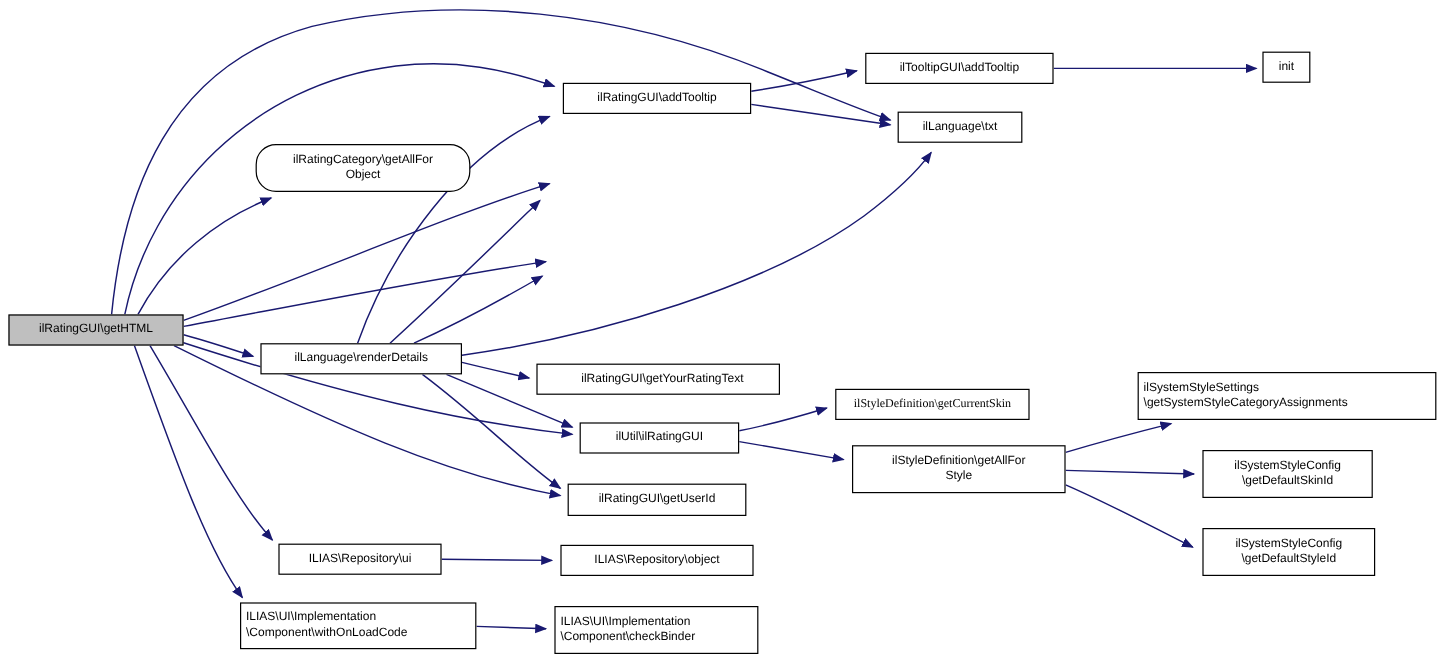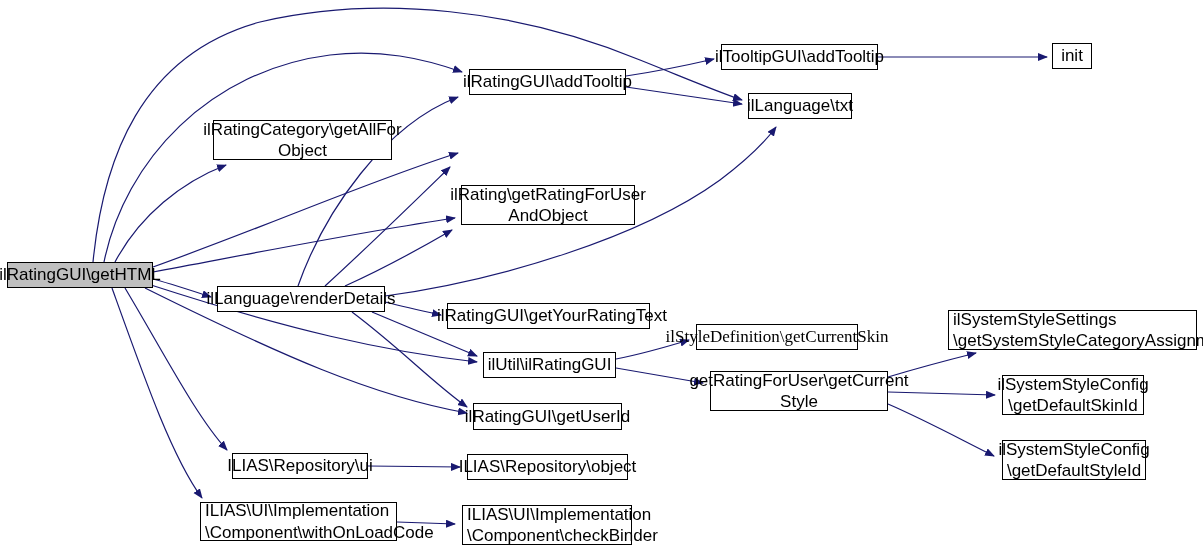--- a/index.html
+++ b/index.html
@@ -10,21 +10,21 @@
     font-family:"Liberation Sans", sans-serif;
     overflow:hidden;
   }
   #edge-layer{position:absolute;left:0;top:0;width:1203px;height:552px;}
   .node{
     position:absolute;
     box-sizing:border-box;
     background:#ffffff;
     border:1px solid #000000;
     color:#000000;
-    font-size:17px;
+    font-size:10px;
     line-height:1.25;
     display:flex;
     align-items:center;
     justify-content:center;
     text-align:center;
     white-space:pre-line;
     padding:1px 4px;
     cursor:pointer;
   }
   .node.root{background:#bfbfbf;}
@@ -67,44 +67,42 @@
       <path marker-end="url(#arrow)" d="M 888,377 C 918,368 948,360 976,353"></path>
       <path marker-end="url(#arrow)" d="M 888,392 C 925,393 960,394 995,395"></path>
       <path marker-end="url(#arrow)" d="M 888,404 C 925,420 958,438 994,456"></path>
       <path marker-end="url(#arrow)" d="M 368,466 L 460,467"></path>
       <path marker-end="url(#arrow)" d="M 397,522 L 455,524"></path>
     </g>
   </svg>
 
   <div class="node root" style="left:7px;top:262px;width:146px;height:26px;">ilRatingGUI\getHTML</div>
 
-  <div class="node" style="left:213px;top:120px;width:179px;height:40px;">ilRatingCategory\getAllFor
+  <div class="node" style="left:213px;top:120px;width:179px;height:40px;border-radius:17px;">ilRatingCategory\getAllFor
 Object</div>
 
   <div class="node" style="left:469px;top:69px;width:157px;height:26px;">ilRatingGUI\addTooltip</div>
 
   <div class="node" style="left:721px;top:44px;width:157px;height:26px;">ilTooltipGUI\addTooltip</div>
 
   <div class="node" style="left:1052px;top:43px;width:40px;height:26px;">init</div>
 
   <div class="node" style="left:748px;top:93px;width:104px;height:26px;">ilLanguage\txt</div>
 
 
-  <div class="node" style="left:461px;top:185px;width:174px;height:40px;">ilRating\getRatingForUser
-AndObject</div>
 
   <div class="node" style="left:217px;top:286px;width:168px;height:26px;">ilLanguage\renderDetails</div>
 
   <div class="node" style="left:447px;top:303px;width:203px;height:26px;padding-left:11px;">ilRatingGUI\getYourRatingText</div>
 
   <div class="node" style="left:483px;top:352px;width:133px;height:26px;">ilUtil\ilRatingGUI</div>
 
   <div class="node" style="left:696px;top:324px;width:162px;height:26px;font-family:Liberation Serif, serif;">ilStyleDefinition\getCurrentSkin</div>
 
-  <div class="node" style="left:710px;top:371px;width:178px;height:40px;">getRatingForUser\getCurrent
+  <div class="node" style="left:710px;top:371px;width:178px;height:40px;">ilStyleDefinition\getAllFor
 Style</div>
 
   <div class="node ta-left" style="left:948px;top:310px;width:249px;height:40px;">ilSystemStyleSettings
 \getSystemStyleCategoryAssignments</div>
 
   <div class="node" style="left:1002px;top:375px;width:142px;height:40px;">ilSystemStyleConfig
 \getDefaultSkinId</div>
 
   <div class="node" style="left:1002px;top:440px;width:144px;height:40px;">ilSystemStyleConfig
 \getDefaultStyleId</div>

